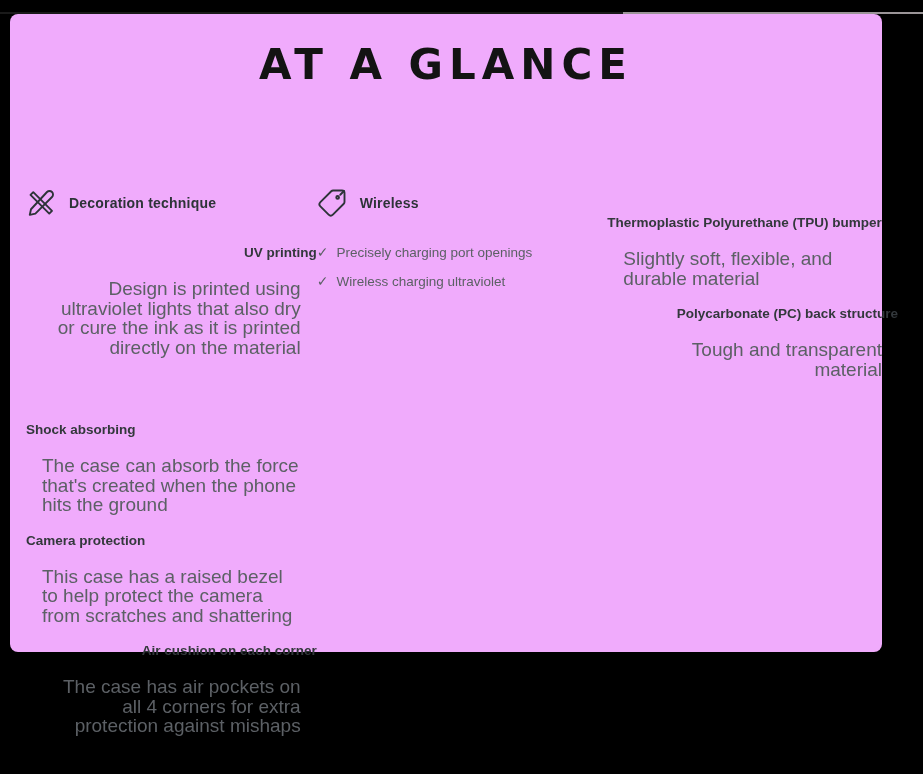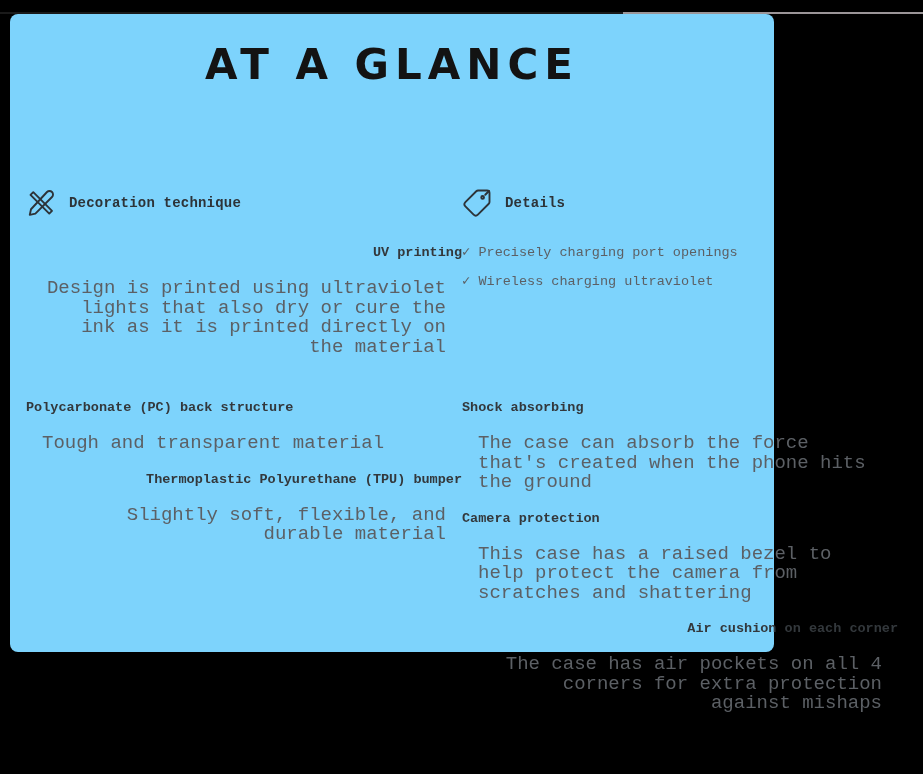--- a/index.html
+++ b/index.html
@@ -29,45 +29,44 @@
     left: 0;
     top: 0;
     height: 2px;
     width: 67.5%;
     background: #1a1a1a;
   }
   .card {
     position: absolute;
     left: 10px;
     top: 14px;
-    width: 764px;
+    width: 872px;
     height: 638px;
-    background: #7dd3fc;
+    background: #f0abfc;
     border-radius: 8px;
   }
   .page-title {
     margin: 0;
     padding-top: 26px;
     text-align: center;
     font-family: "DejaVu Sans", sans-serif;
     font-size: 42px;
     line-height: 1.2;
     font-weight: 800;
     letter-spacing: 6px;
     color: #131313;
   }
   .columns {
     position: absolute;
     top: 174px;
     left: 16px;
     width: 872px;
     display: grid;
-    grid-template-columns: repeat(2, 1fr);
+    grid-template-columns: repeat(3, 1fr);
     column-gap: 0;
-    font-family: Liberation Mono, monospace;
   }
   .col-header {
     display: flex;
     align-items: center;
     gap: 13px;
     height: 30px;
   }
   .icon {
     width: 30px;
     height: 30px;
@@ -151,43 +150,43 @@
         <header class="col-header">
           <span class="icon">
             <svg width="30" height="30" viewBox="0 0 24 24" fill="none" stroke="#2d3338" stroke-width="1.5" stroke-linecap="round" stroke-linejoin="round">
               <g transform="scale(-1,1) translate(-24,0)">
                 <path d="M12.586 2.586A2 2 0 0 0 11.172 2H4a2 2 0 0 0-2 2v7.172a2 2 0 0 0 .586 1.414l8.704 8.704a2.426 2.426 0 0 0 3.42 0l6.58-6.58a2.426 2.426 0 0 0 0-3.42z"></path>
                 <circle cx="7.5" cy="7.5" r="1.1"></circle>
               </g>
               <path d="m18.6 5.4 3-3"></path>
             </svg>
           </span>
-          <span class="col-label">Details</span>
+          <span class="col-label">Wireless</span>
         </header>
         <div class="checklist">
           <div class="check-item">
             <span class="check-glyph">✓</span>
             <span>Precisely charging port openings</span>
           </div>
           <div class="check-item">
             <span class="check-glyph">✓</span>
             <span>Wireless charging ultraviolet</span>
           </div>
         </div>
       </section>
 
       <section class="col">
         <div class="col-body">
           <div class="block">
+            <h3 class="block-heading">Thermoplastic Polyurethane (TPU) bumper</h3>
+            <p class="block-text">Slightly soft, flexible, and durable material</p>
+          </div>
+          <div class="block">
             <h3 class="block-heading">Polycarbonate (PC) back structure</h3>
             <p class="block-text">Tough and transparent material</p>
-          </div>
-          <div class="block">
-            <h3 class="block-heading">Thermoplastic Polyurethane (TPU) bumper</h3>
-            <p class="block-text">Slightly soft, flexible, and durable material</p>
           </div>
         </div>
       </section>
 
       <section class="col">
         <div class="col-body">
           <div class="block">
             <h3 class="block-heading">Shock absorbing</h3>
             <p class="block-text">The case can absorb the force that's created when the phone hits the ground</p>
           </div>

